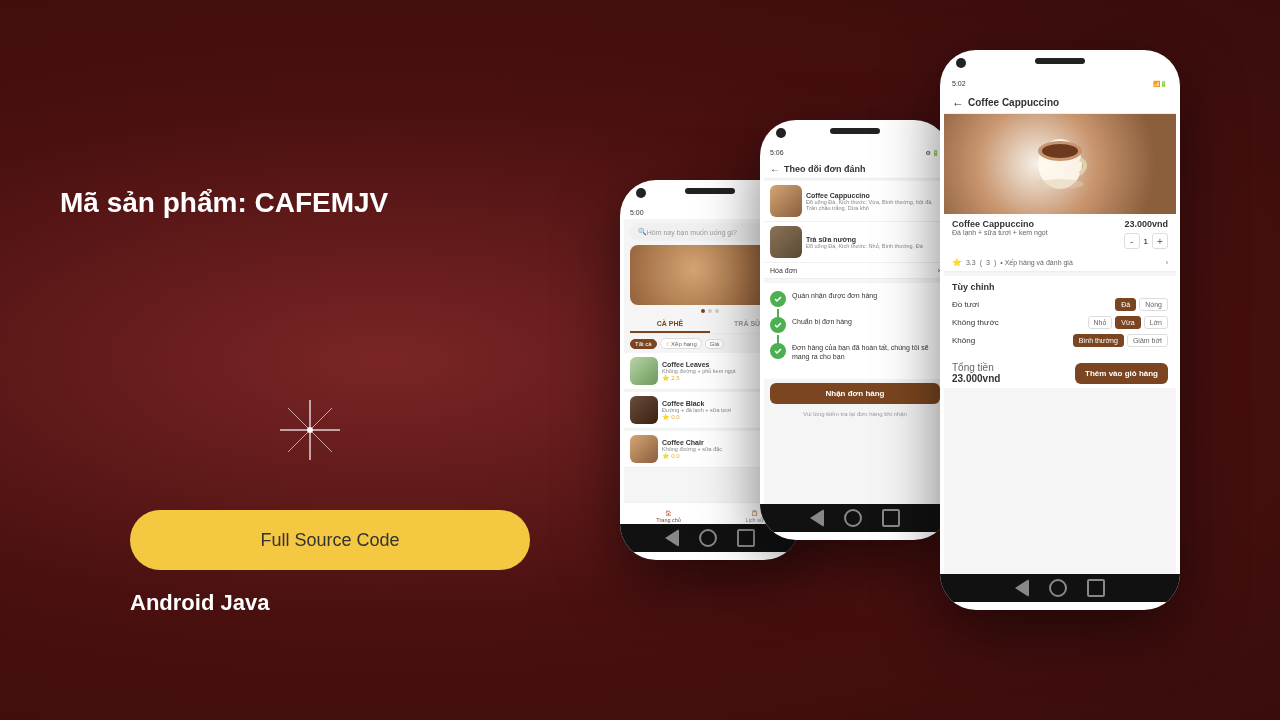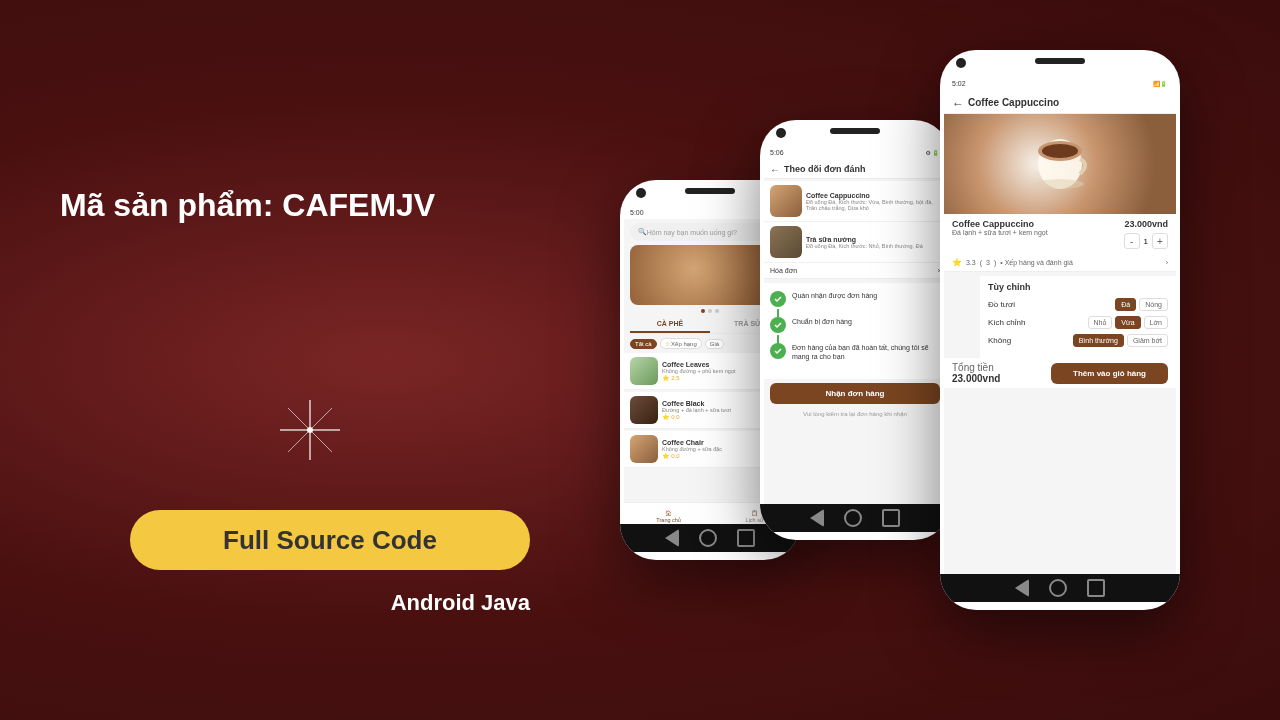--- a/index.html
+++ b/index.html
@@ -31,21 +31,21 @@
 
     .app-title {
       font-size: 58px;
       font-weight: 900;
       line-height: 1.15;
       text-shadow: 2px 2px 4px rgba(0,0,0,0.5);
       margin-bottom: 40px;
     }
 
     .product-code {
-      font-size: 32px;
+      font-size: 28px;
       font-weight: 600;
     }
 
     
     .star-decoration {
       position: absolute;
       left: 280px;
       top: 400px;
       width: 60px;
       height: 60px;
@@ -65,31 +65,31 @@
       height: 60px;
       background: #f5c842;
       border-radius: 35px;
       display: flex;
       align-items: center;
       justify-content: center;
       cursor: pointer;
     }
 
     .cta-button span {
-      font-size: 26px;
-      font-weight: 700;
+      font-size: 18px;
+      font-weight: 400;
       color: #333;
     }
 
     .android-label {
       position: absolute;
       left: 130px;
       top: 590px;
       width: 400px;
-      text-align: right;
+      text-align: left;
       font-size: 22px;
       font-weight: 600;
       color: white;
     }
 
     
     .phones-container {
       position: absolute;
       right: 0;
       top: 20px;
@@ -537,21 +537,20 @@
       font-size: 7px;
       color: #666;
     }
 
     .p3-stars { color: #f5a623; font-size: 8px; }
 
     .p3-customize {
       background: white;
       padding: 6px 8px;
       margin-top: 4px;
-      margin-left: 36px;
     }
 
     .p3-customize-title {
       font-size: 9px;
       font-weight: bold;
       color: #333;
       margin-bottom: 6px;
     }
 
     .p3-option-row {
@@ -582,21 +581,21 @@
       border-color: #7a4520;
     }
 
     .p3-total-label { font-size: 10px; color: #666; }
     .p3-total-price { font-size: 10px; font-weight: bold; color: #333; }
 
     .p3-add-btn {
       background: #7a4520;
       color: white;
       border-radius: 6px;
-      padding: 6px 22px;
+      padding: 6px 10px;
       font-size: 8px;
       font-weight: bold;
       text-align: center;
     }
 
     .p3-total-section {
       display: flex;
       align-items: center;
       justify-content: space-between;
       padding: 4px 8px;
@@ -849,21 +848,21 @@
 
         <div class="p3-option-row">
           <span class="p3-option-label">Đồ tươi</span>
           <div class="p3-option-btns">
             <div class="p3-opt-btn active">Đá</div>
             <div class="p3-opt-btn">Nóng</div>
           </div>
         </div>
 
         <div class="p3-option-row">
-          <span class="p3-option-label">Kích chỉnh</span>
+          <span class="p3-option-label">Không thước</span>
           <div class="p3-option-btns">
             <div class="p3-opt-btn">Nhỏ</div>
             <div class="p3-opt-btn active">Vừa</div>
             <div class="p3-opt-btn">Lớn</div>
           </div>
         </div>
 
         <div class="p3-option-row">
           <span class="p3-option-label">Không</span>
           <div class="p3-option-btns">

